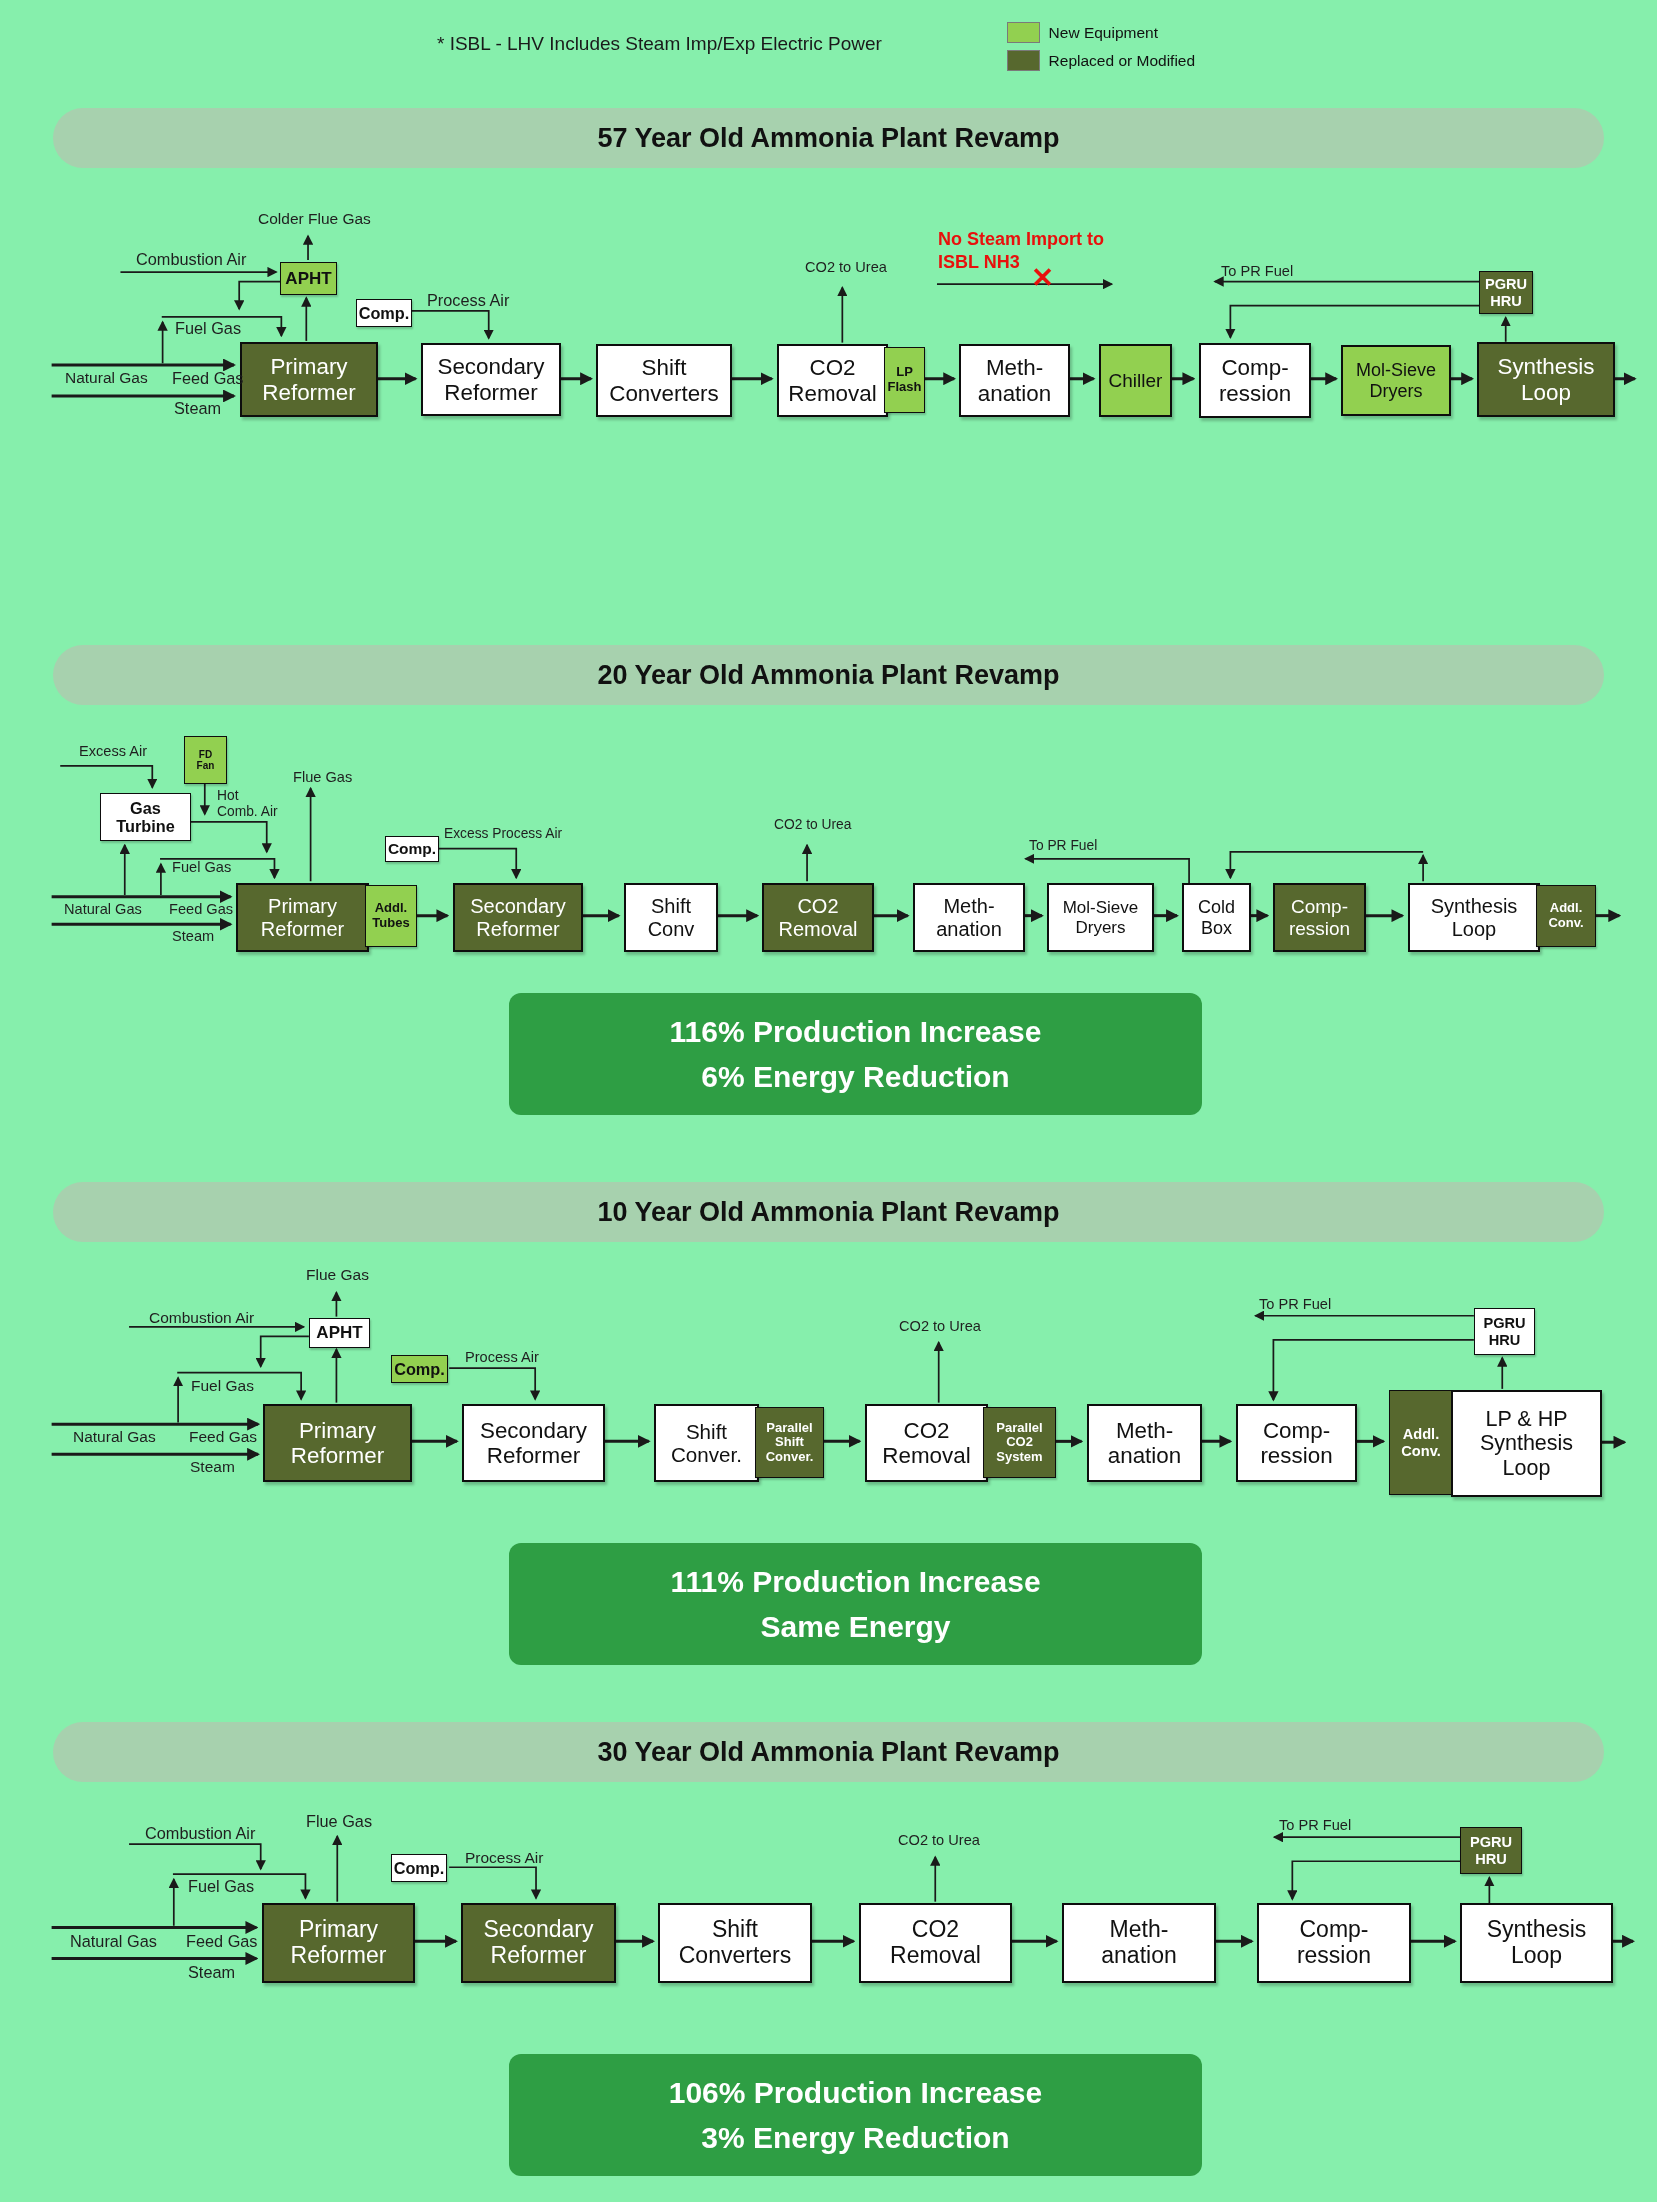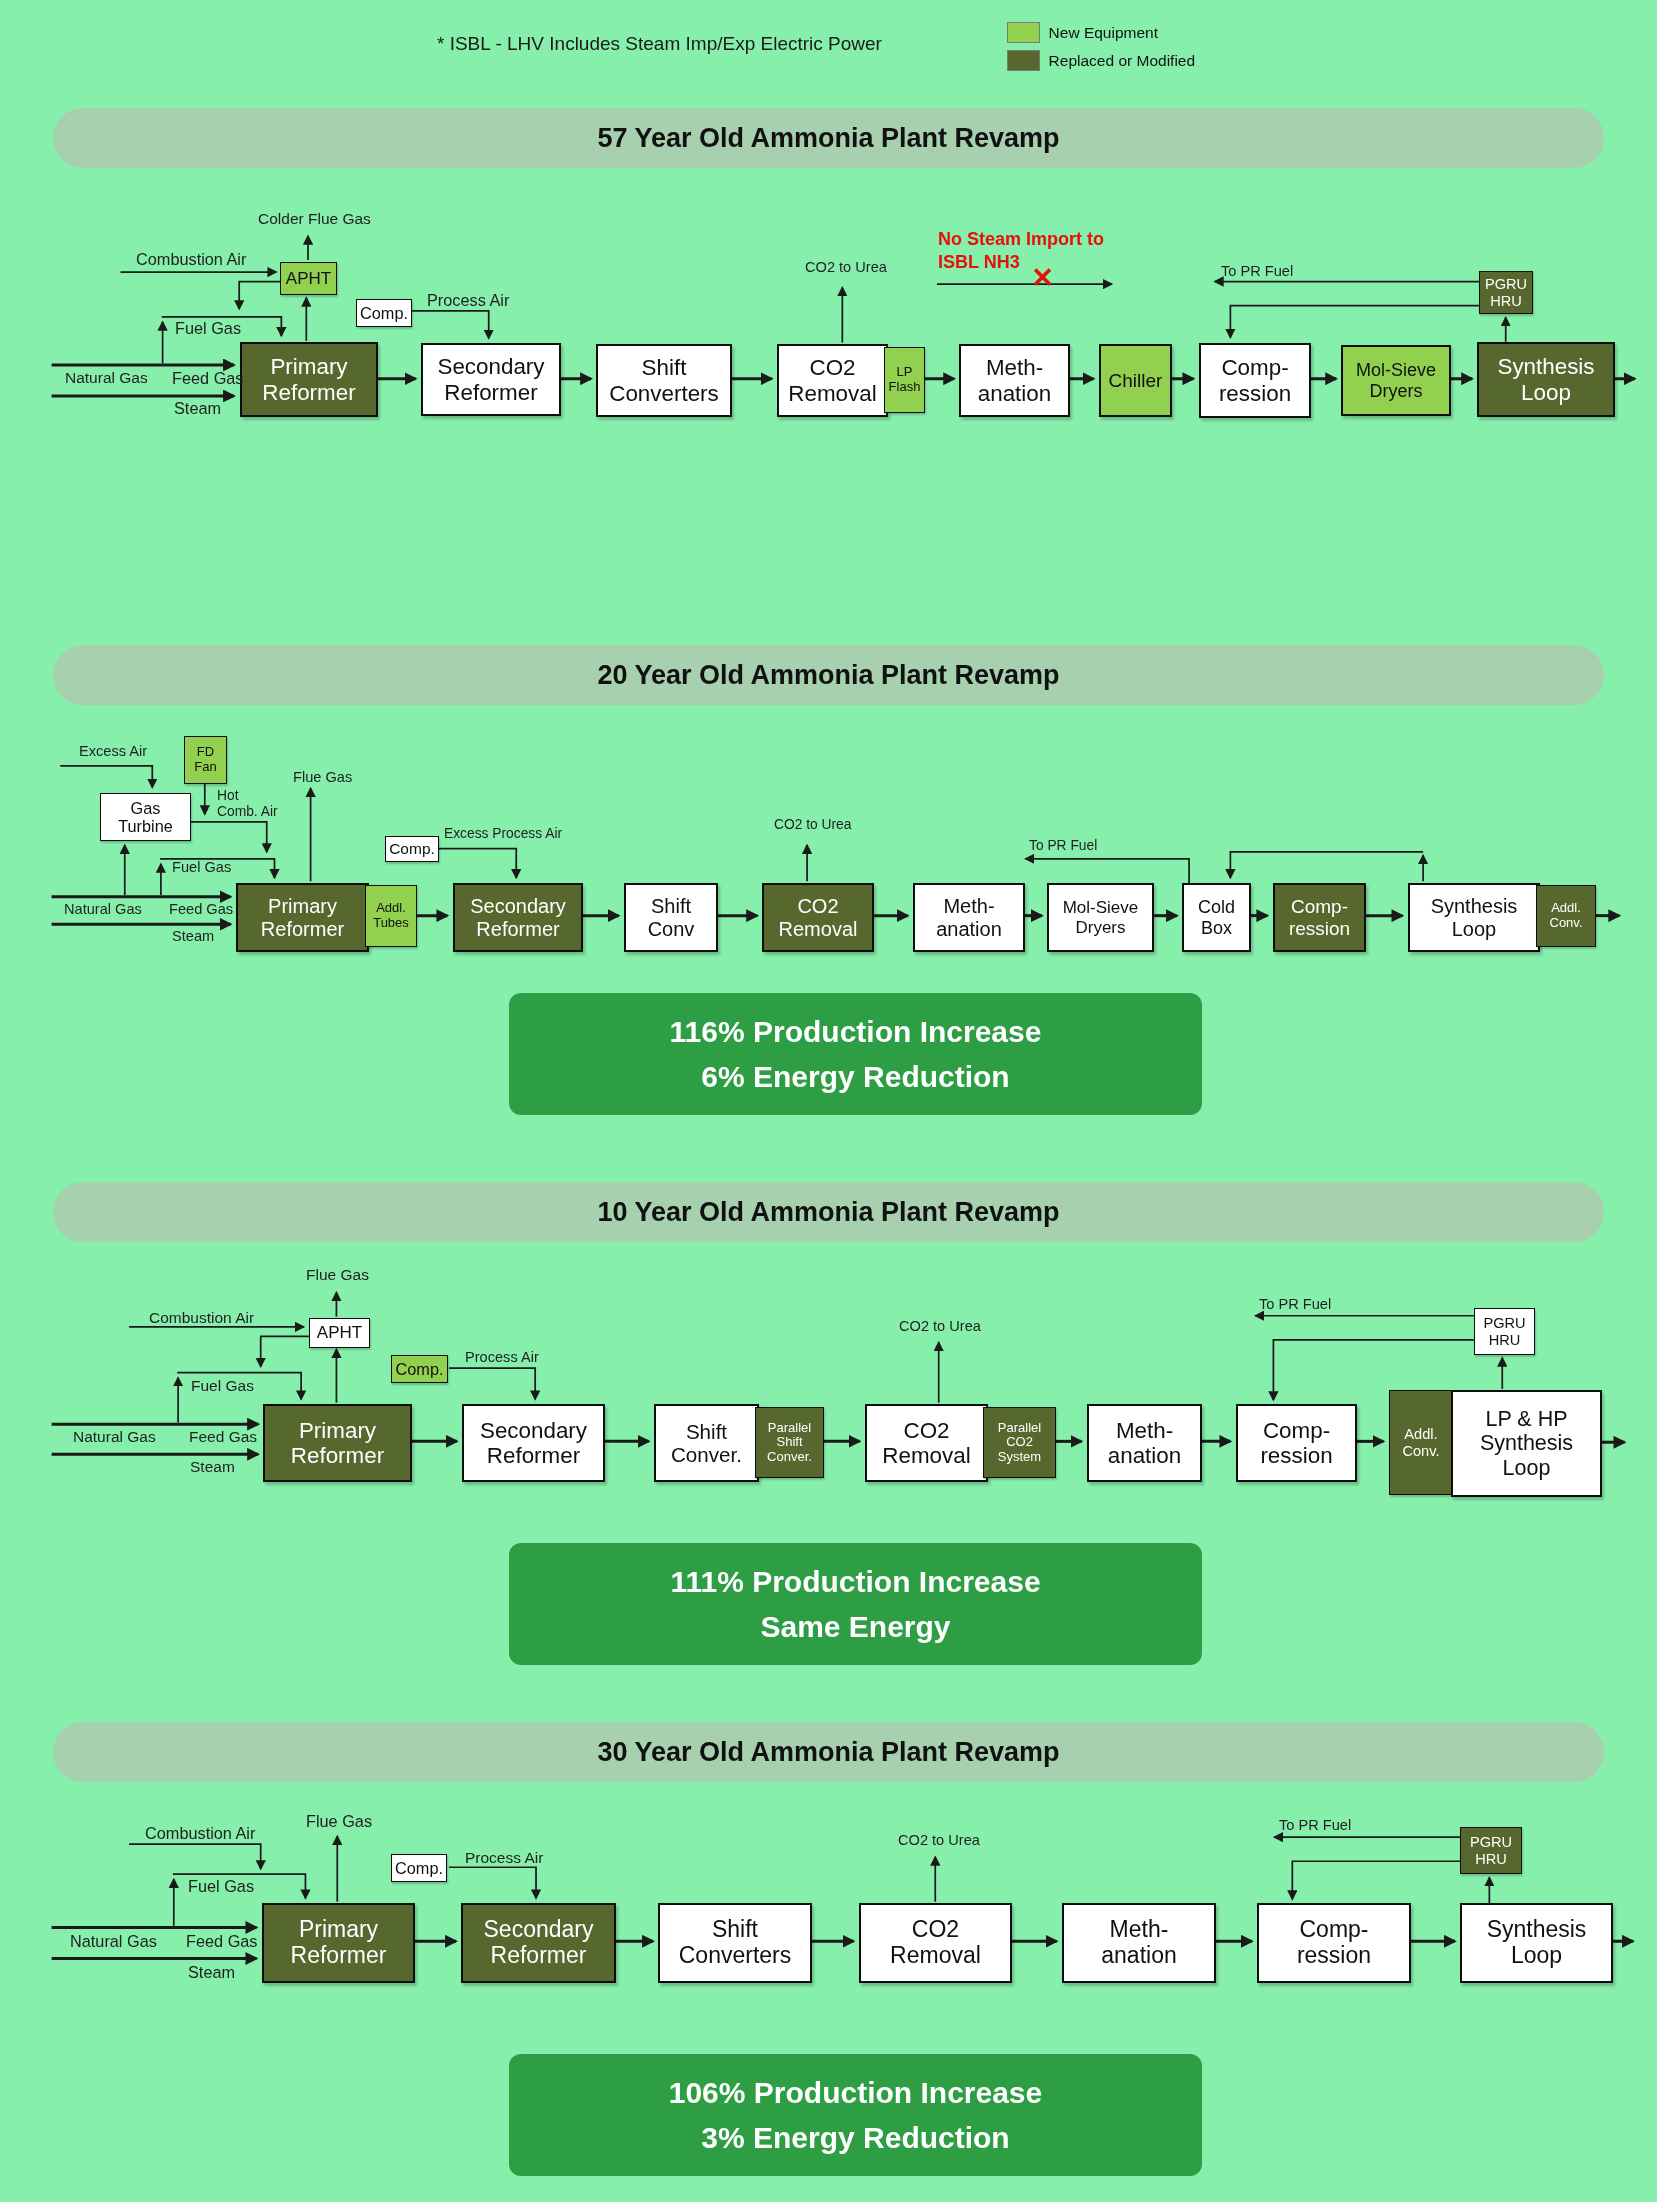--- a/index.html
+++ b/index.html
@@ -6,21 +6,21 @@
   #page{position:relative;width:1658px;height:2203px;background:#86efac;overflow:hidden;
         font-family:"Liberation Sans",sans-serif;color:#1a1a1a;}
   svg.lines{position:absolute;left:0;top:0;z-index:1;}
   path.fl{stroke-width:3.5px;}
   path.cn{stroke-width:2px;}
   .box{position:absolute;z-index:2;border:2.6px solid #0d0d0d;background:#fff;color:#111;
        display:flex;align-items:center;justify-content:center;text-align:center;
        white-space:pre-line;line-height:1.12;box-shadow:1.7px 2.6px 2.6px rgba(0,0,0,.22);}
   .box.dg{background:#57682e;color:#fff;}
   .box.lg{background:#92d050;color:#111;}
-  .box.sm{border-width:1.7px;box-shadow:0.9px 1.7px 1.7px rgba(0,0,0,.2);}
+  .box.sm{border-width:1.7px;box-shadow:0.9px 1.7px 1.7px rgba(0,0,0,.2);font-weight:bold;}
   .lbl{position:absolute;z-index:3;font-size:16.3px;color:#1f1f1f;white-space:pre-line;line-height:1.15;}
   .red{color:#e8100c;font-weight:700;font-size:18px;}
   .xmark{position:absolute;z-index:3;color:#e8100c;font-size:27.5px;font-weight:700;}
   .banner{position:absolute;left:53px;width:1551px;height:60px;z-index:2;background:#a7d1ae;
           border-radius:30px;display:flex;align-items:center;justify-content:center;
           font-size:27px;font-weight:700;color:#111;}
   .result{position:absolute;left:509px;width:693px;height:122px;z-index:2;background:#2e9e44;
           border-radius:12px;color:#fff;display:flex;flex-direction:column;align-items:center;
           justify-content:center;font-size:30px;font-weight:700;line-height:1.5;}
   .note{position:absolute;left:437px;top:33px;z-index:3;font-size:19px;color:#1a1a1a;}
@@ -185,21 +185,21 @@
   <div class="lbl" style="left:174px;top:399px">Steam</div>
   <div class="lbl" style="left:427px;top:291px">Process Air</div>
   <div class="lbl" style="left:805px;top:259px;font-size:14.6px">CO2 to Urea</div>
   <div class="lbl red" style="left:938px;top:229px">No Steam Import to</div>
   <div class="lbl red" style="left:938px;top:252px">ISBL NH3</div>
   <div class="xmark" style="left:1031px;top:261px">✕</div>
   <div class="lbl" style="left:1221px;top:263px;font-size:14.6px">To PR Fuel</div>
 
   <div class="box sm" style="left:100px;top:793px;width:89px;height:46px;font-size:16.3px">Gas
 Turbine</div>
-  <div class="box lg sm" style="left:184px;top:736px;width:41px;height:46px;font-size:13px">FD
+  <div class="box lg sm" style="left:184px;top:736px;width:41px;height:46px;font-size:10px">FD
 Fan</div>
   <div class="box sm" style="left:385px;top:836px;width:52px;height:24px;font-size:15.5px">Comp.</div>
   <div class="box dg" style="left:236px;top:883px;width:129px;height:65px;font-size:20px">Primary
 Reformer</div>
   <div class="box lg sm" style="left:365px;top:885px;width:50px;height:60px;font-size:13px">Addl.
 Tubes</div>
   <div class="box dg" style="left:453px;top:883px;width:126px;height:65px;font-size:20px">Secondary
 Reformer</div>
   <div class="box" style="left:624px;top:883px;width:90px;height:65px;font-size:20px">Shift
 Conv</div>

